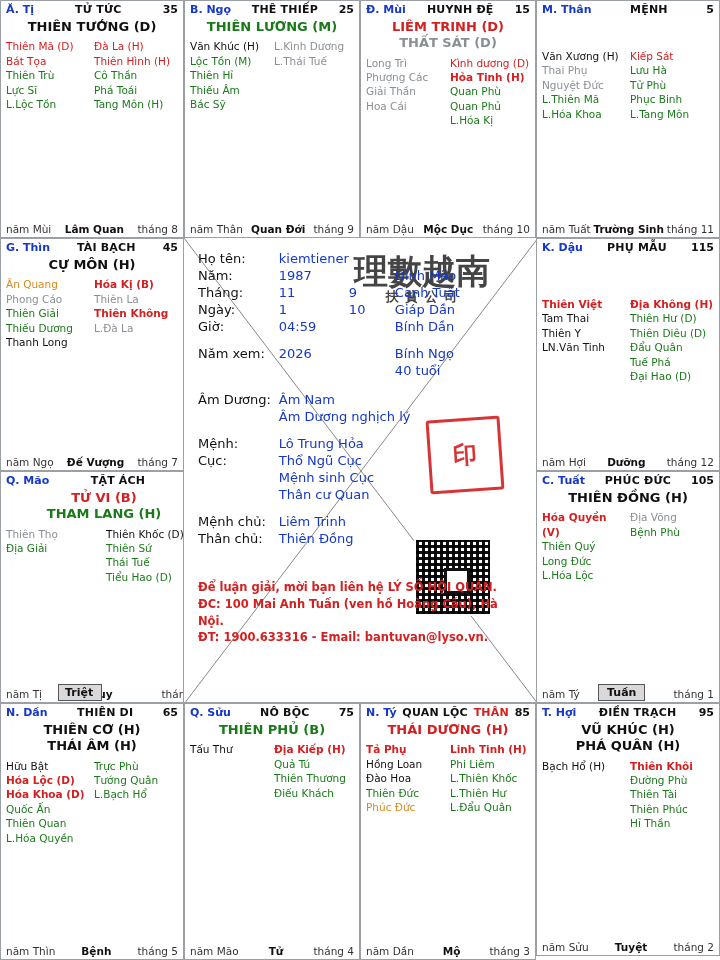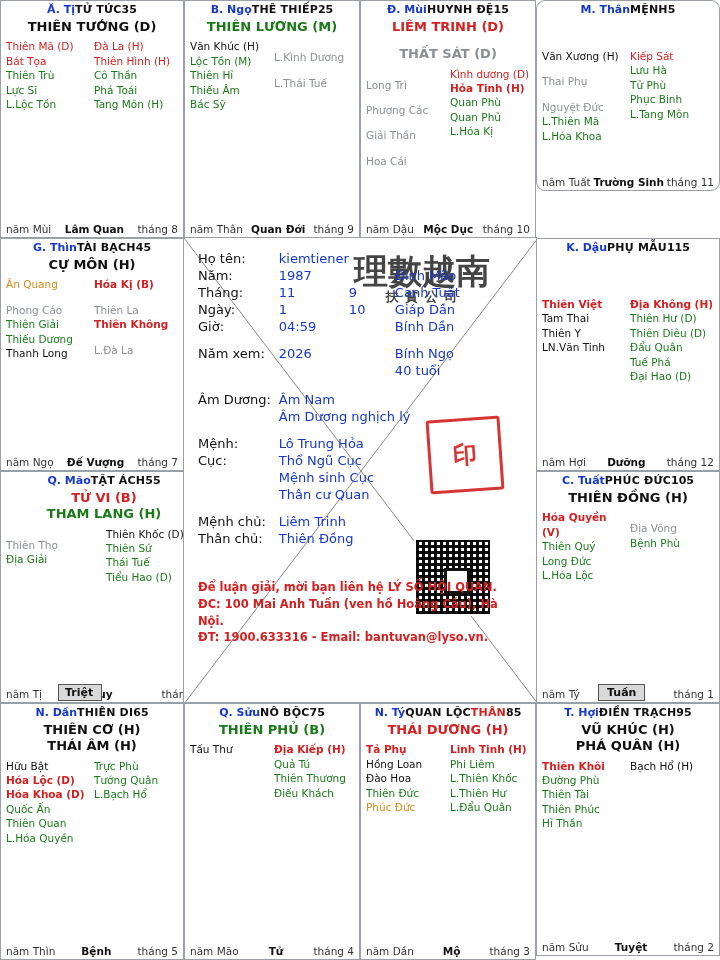--- a/index.html
+++ b/index.html
@@ -17,21 +17,21 @@
     width:720px; height:960px;
   }
   
   .cell {
     position:absolute;
     border:1px solid #9aa0a6;
     background:#fff;
     overflow:hidden;
   }
   .cell-head {
-    display:flex; align-items:center; justify-content:center;
+    display:flex; align-items:center; justify-content:space-between;
     padding:2px 5px 0 5px;
     font-size:11px;
     font-weight:bold;
   }
   .chi { color:#1538c8; font-weight:bold; }
   .cung-name { color:#111; font-weight:bold; letter-spacing:.2px; }
   .num { color:#111; font-weight:bold; }
   .majors {
     text-align:center;
     margin-top:3px;
@@ -44,21 +44,21 @@
   .stars {
     display:flex; padding:4px 5px 0 5px; gap:4px;
     line-height:1.38;
     font-size:10.5px;
   }
   .stars .col { flex:1 1 0; min-width:0; }
   .s-red    { color:#d32020; font-weight:bold; }
   .s-red-n  { color:#d32020; }
   .s-green  { color:#1a7a1a; }
   .s-black  { color:#111; }
-  .s-grey   { color:#8a8f94;margin-top:11px; }
+  .s-grey   { color:#8a8f94; }
   .s-orange { color:#d98a1a; }
   .cell-foot {
     position:absolute; bottom:2px; left:0; right:0;
     display:flex; align-items:center; justify-content:space-between;
     padding:0 5px;
     font-size:10.5px;
     color:#111;
   }
   .cell-foot .mid { font-weight:bold; }
   .foot-dim { color:#333; font-weight:normal; }
@@ -234,21 +234,21 @@
         <div class="s-green">L.Hóa Kị</div>
       </div>
     </div>
     <div class="cell-foot">
       <span class="foot-dim">năm Dậu</span>
       <span class="mid">Mộc Dục</span>
       <span class="foot-dim">tháng 10</span>
     </div>
   </div>
 
-  <div class="cell" style="left:536px;top:0px;width:184px;height:191px;border-radius:9px;">
+  <div class="cell" style="left:536px;top:0px;width:184px;height:238px;">
     <div class="cell-head">
       <span class="chi">M. Thân</span>
       <span class="cung-name">MỆNH</span>
       <span class="num">5</span>
     </div>
     <div class="majors" style="height:26px;"></div>
     <div class="stars">
       <div class="col">
         <div class="s-black">Văn Xương (H)</div>
         <div class="s-grey">Thai Phụ</div>
@@ -486,28 +486,28 @@
       <span class="chi">T. Hợi</span>
       <span class="cung-name">ĐIỀN TRẠCH</span>
       <span class="num">95</span>
     </div>
     <div class="majors">
       <div class="major m-black">VŨ KHÚC (H)</div>
       <div class="major m-black">PHÁ QUÂN (H)</div>
     </div>
     <div class="stars">
       <div class="col">
+        <div class="s-black">Bạch Hổ (H)</div>
+      </div>
+      <div class="col">
         <div class="s-red">Thiên Khôi</div>
         <div class="s-green">Đường Phù</div>
         <div class="s-green">Thiên Tài</div>
         <div class="s-green">Thiên Phúc</div>
         <div class="s-green">Hỉ Thần</div>
-      </div>
-      <div class="col">
-        <div class="s-black">Bạch Hổ (H)</div>
       </div>
     </div>
     <div class="cell-foot">
       <span class="foot-dim">năm Sửu</span>
       <span class="mid">Tuyệt</span>
       <span class="foot-dim">tháng 2</span>
     </div>
   </div>
 
   <div id="center">

